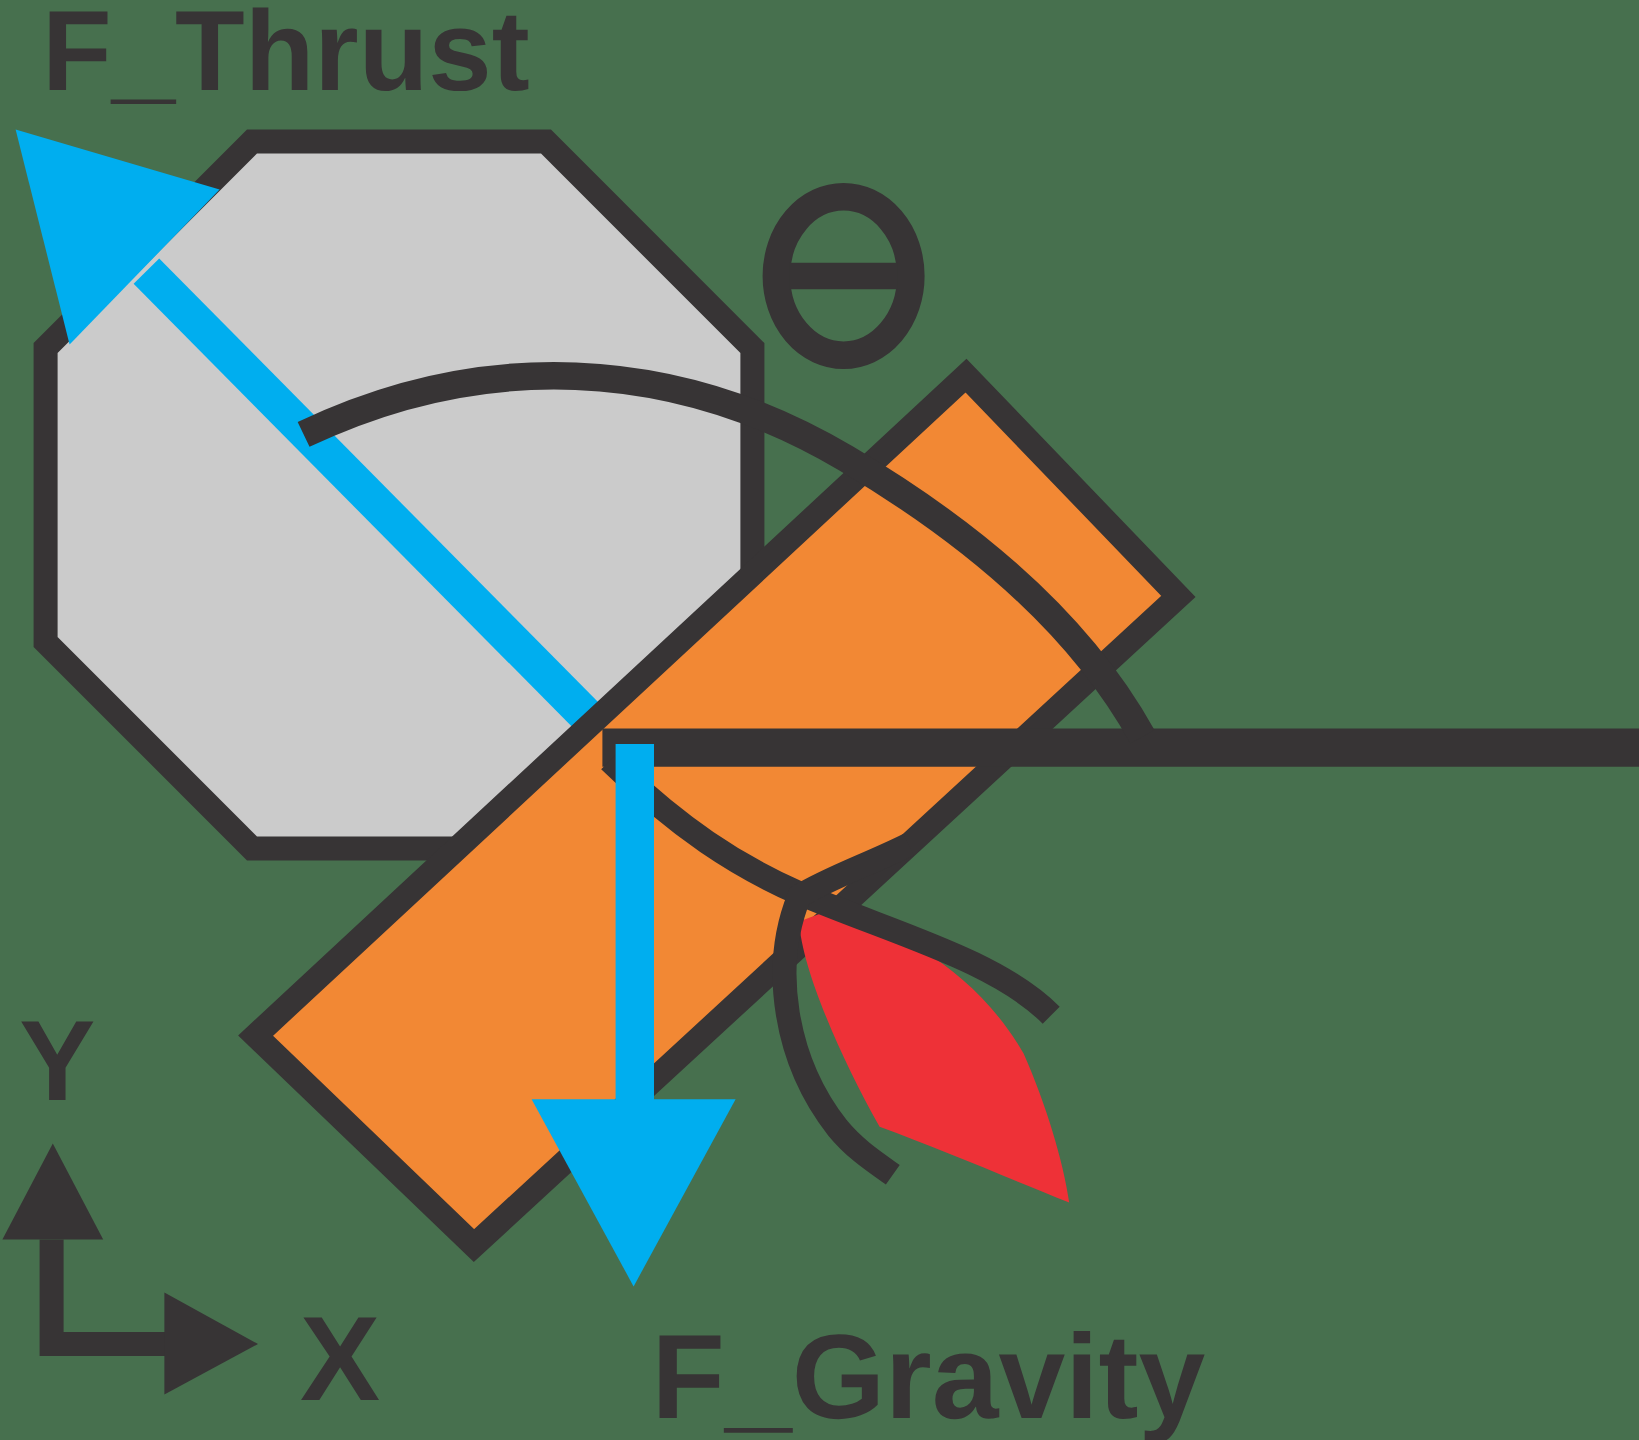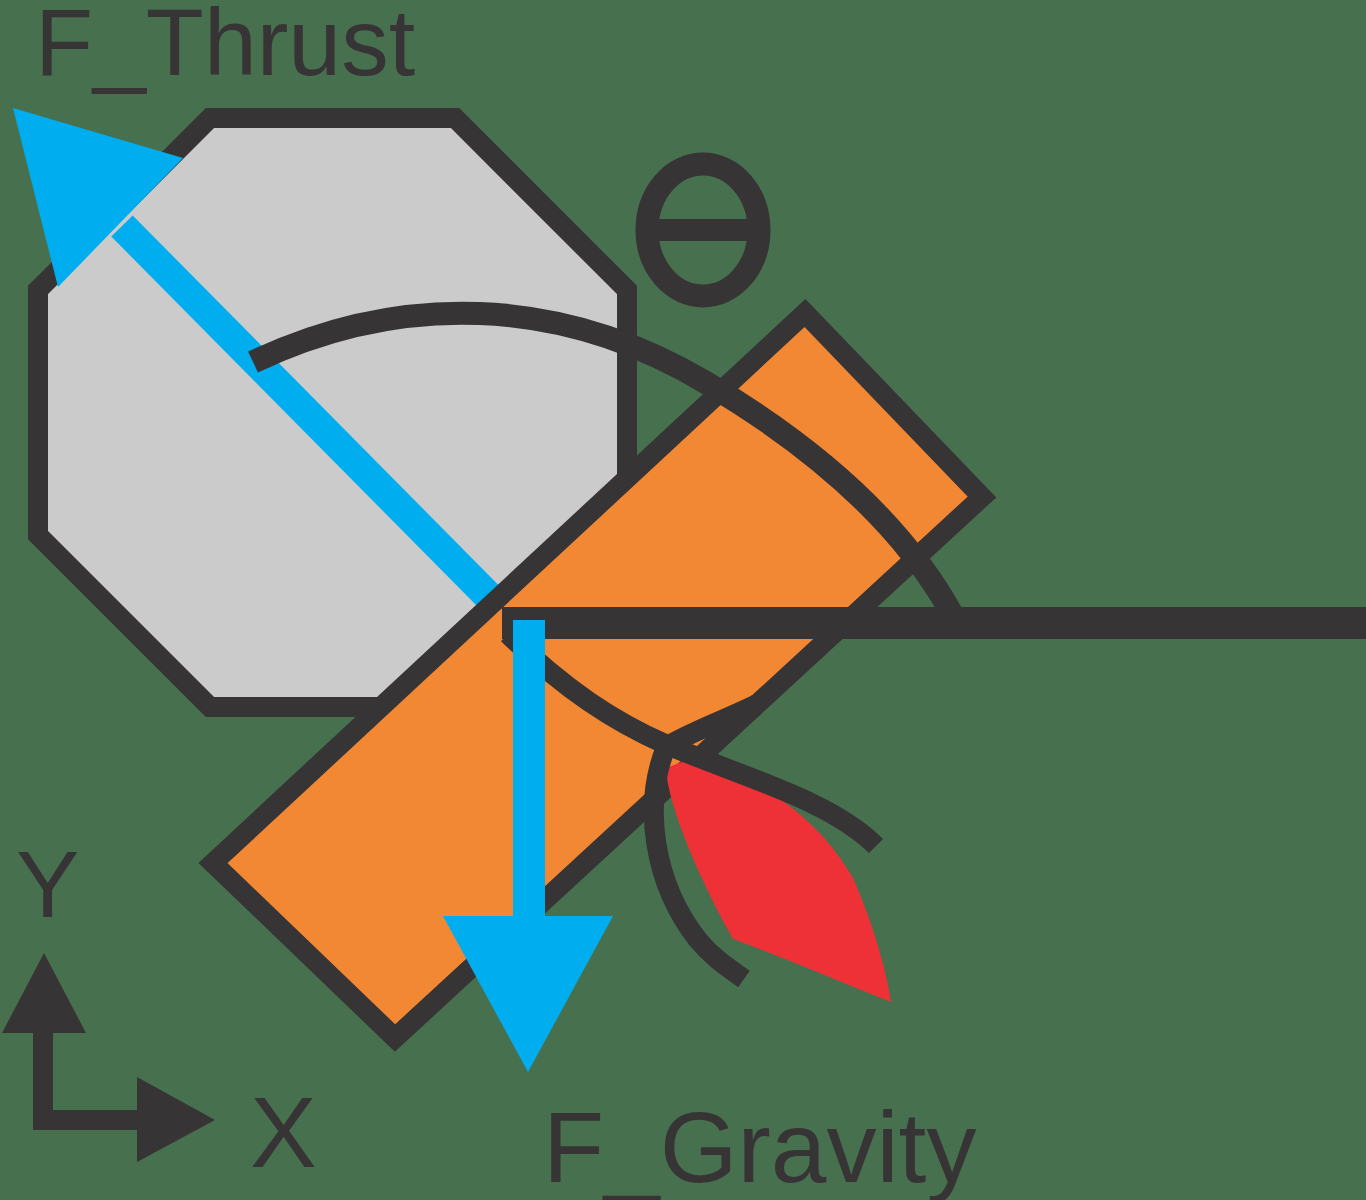--- a/index.html
+++ b/index.html
@@ -1,16 +1,16 @@
 <!DOCTYPE html>
 <html style="--bg: #47704E; --ink: #373435; --blue: #00AEEF; --orange: #F28834; --red: #EE3137; --gray: #CBCBCB;"><head>
 <meta charset="utf-8">
 <style>
   html,body{margin:0;padding:0;background:#47704E;}
-  .stage{width:1366px;height:1200px;position:relative;overflow:hidden;}
+  .stage{width:1366px;height:1200px;position:relative;overflow:hidden;font-weight:bold;}
   svg{display:block;}
   text{font-family:"Liberation Sans","DejaVu Sans",sans-serif;fill:var(--ink);}
   .bg{fill:var(--bg);}
   .ink-stroke{stroke:var(--ink);fill:none;}
   .octagon{fill:var(--gray);stroke:var(--ink);stroke-width:20;}
   .rocket{fill:var(--orange);stroke:var(--ink);stroke-width:20;stroke-linejoin:miter;}
   .flame{fill:var(--red);}
   .blue-fill{fill:var(--blue);}
   .blue-stroke{stroke:var(--blue);fill:none;}
   .ink-fill{fill:var(--ink);}

